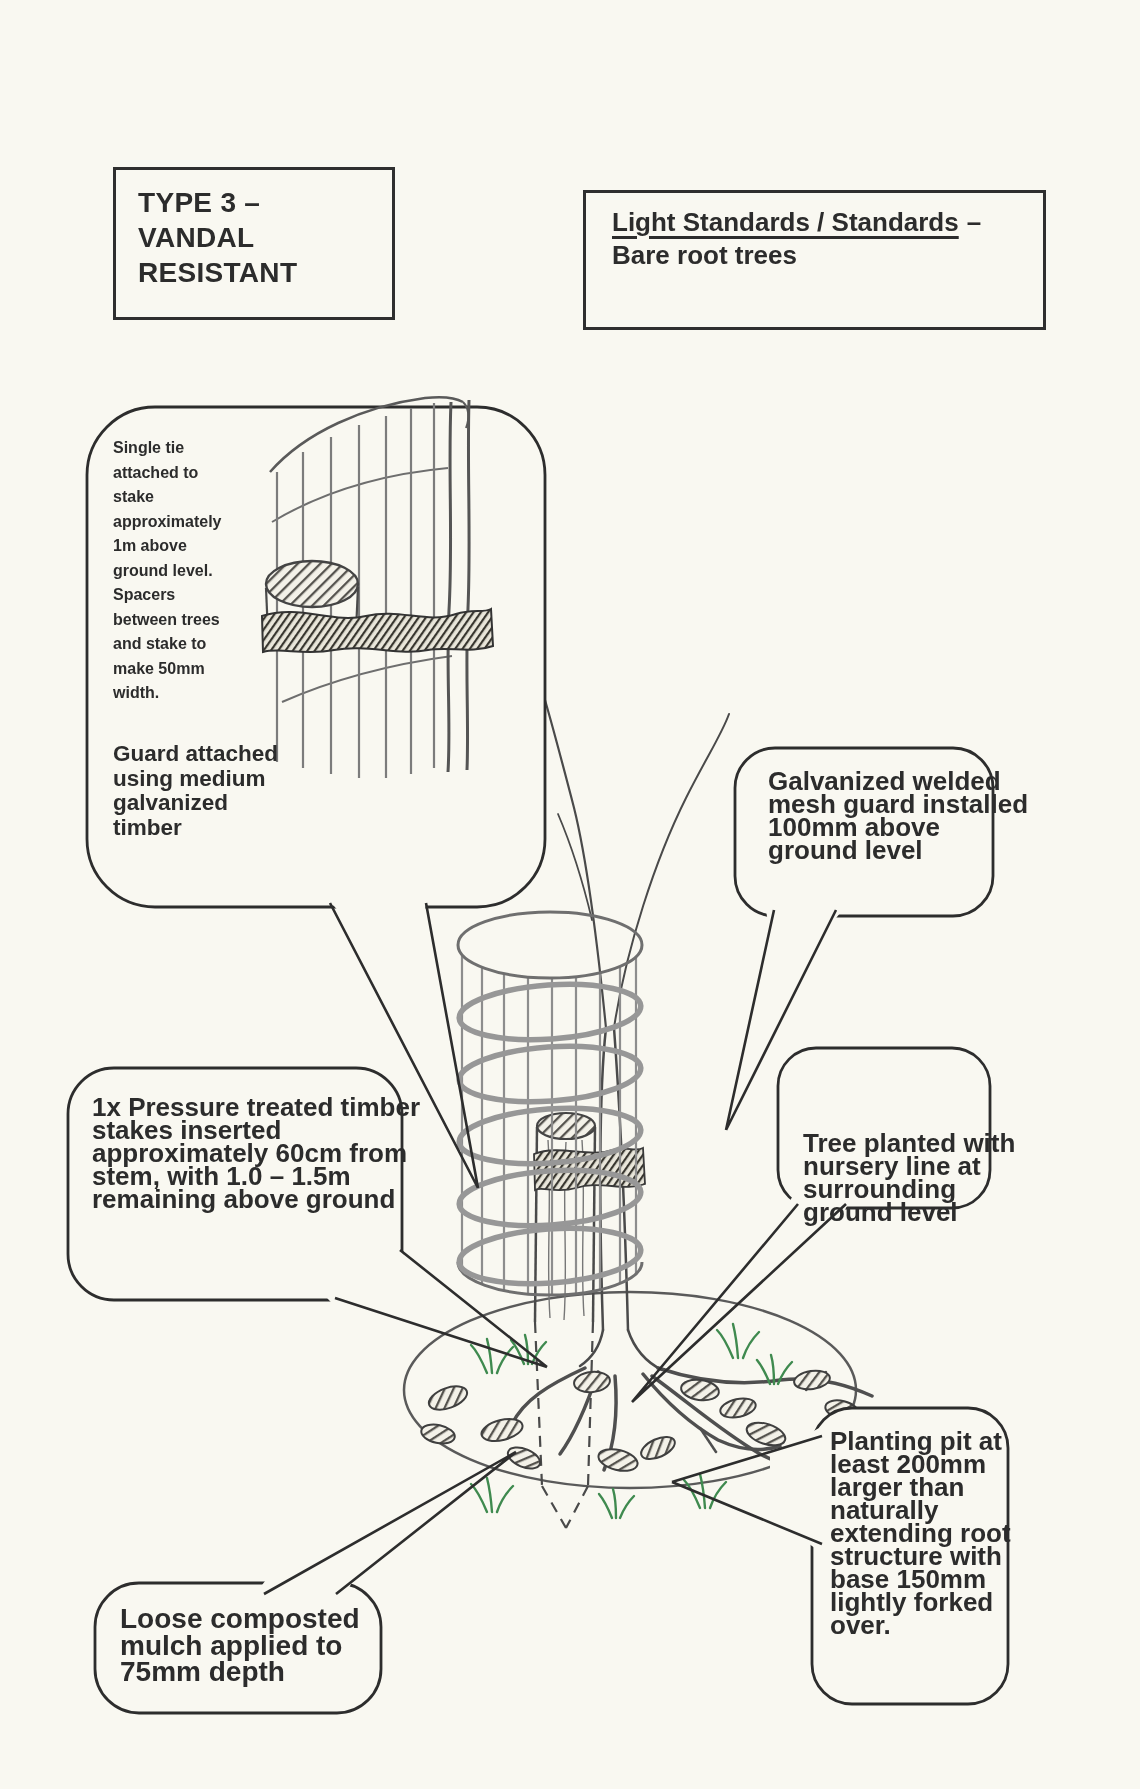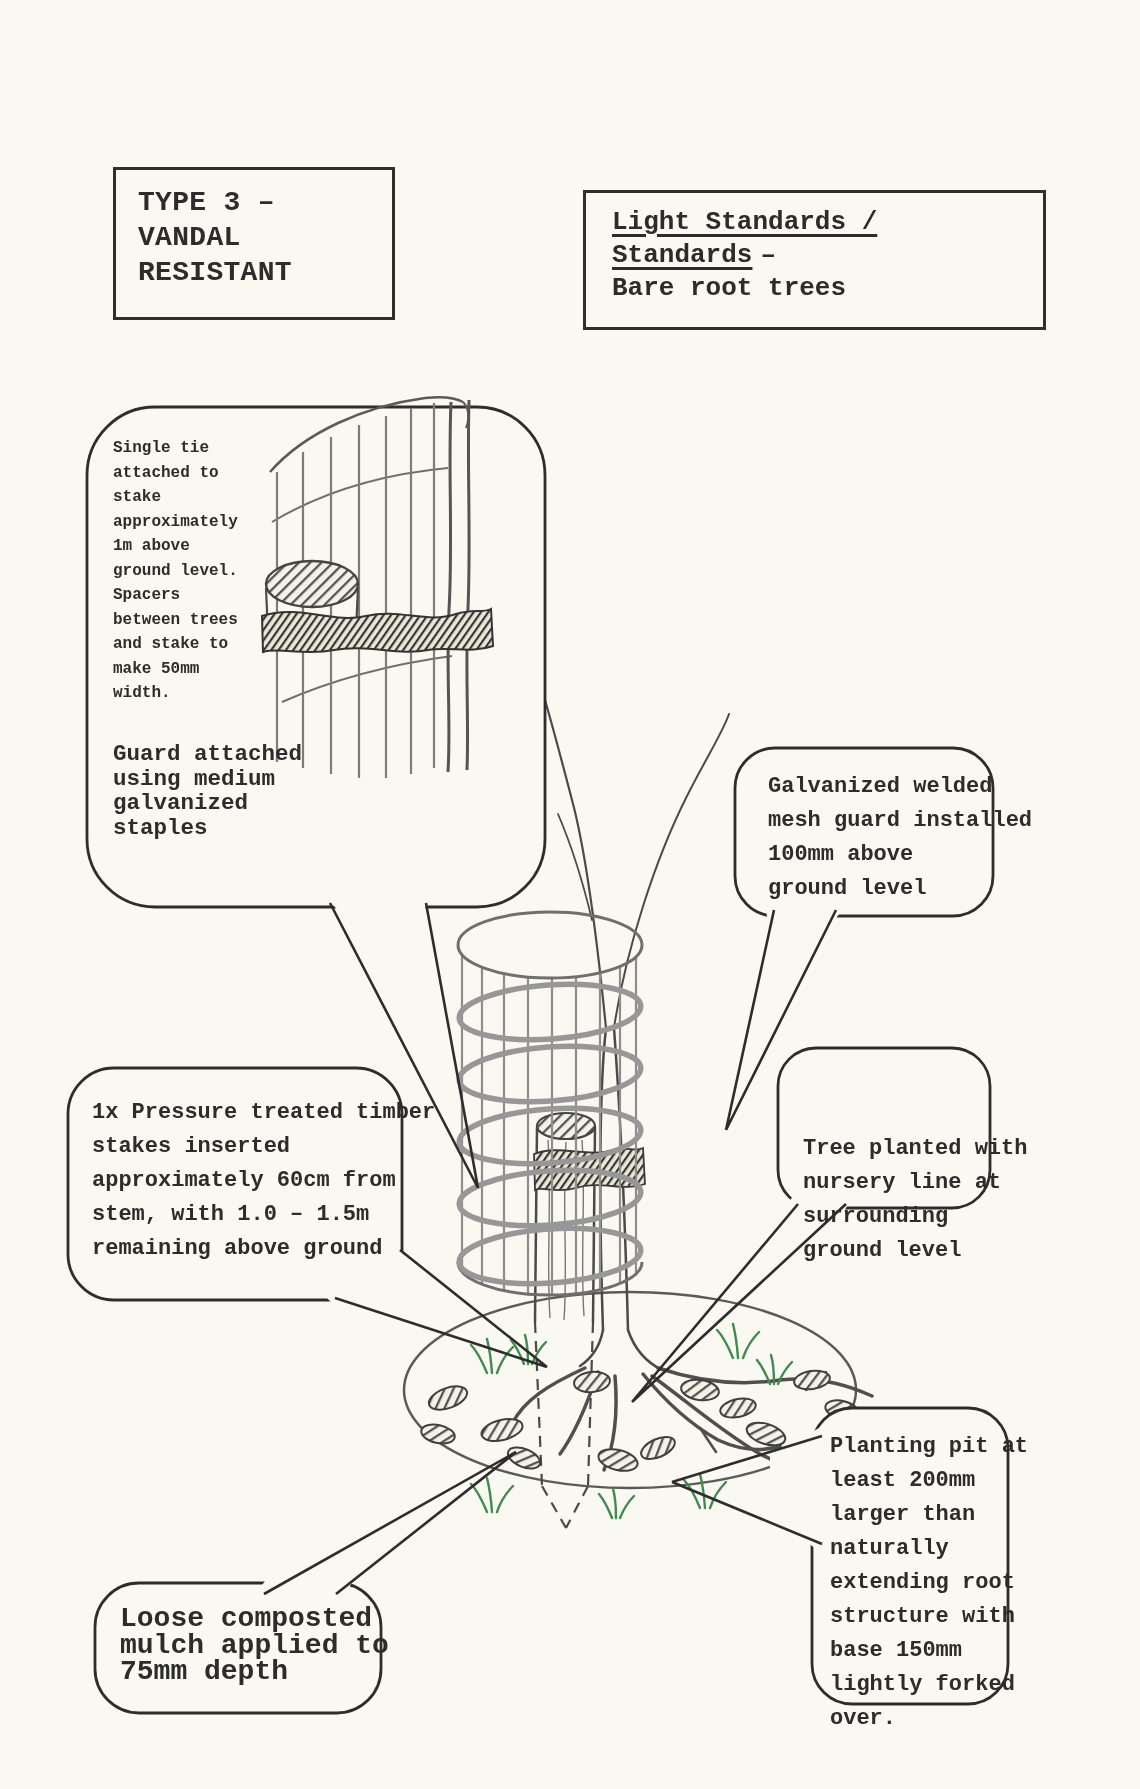--- a/index.html
+++ b/index.html
@@ -1,37 +1,37 @@
 <!DOCTYPE html>
 <html><head>
 <meta charset="utf-8">
 <style>
   html,body{margin:0;padding:0;background:#e8e6de;}
   .page{
     position:relative;
     width:1140px;height:1789px;
     background:#f9f8f1;
-    font-family:Liberation Mono, monospace;
+    font-family:Liberation Sans, sans-serif;
     color:#2a2a2a;
     overflow:hidden;
   }
   svg.overlay{position:absolute;left:0;top:0;}
   .titlebox{
     position:absolute;border:3px solid #2f2f2f;box-sizing:border-box;
     font-weight:bold;color:#2c2c2c;
   }
   .t1{left:113px;top:167px;width:282px;height:153px;
       font-size:28px;line-height:35px;padding:15px 0 0 22px;letter-spacing:.3px;}
   .t2{left:583px;top:190px;width:463px;height:140px;
       font-size:26px;line-height:33px;padding:13px 0 0 26px;}
   .u{text-decoration:underline;text-decoration-thickness:3px;text-underline-offset:5px;}
   .dash{margin-left:8px;}
   .callout-text{
     position:absolute;font-weight:bold;color:#2c2c2c;
-    white-space:pre;font-size:22px;line-height:34px;
+    white-space:pre;font-size:26px;line-height:23px;
   }
   .ct-a {left:113px;top:436px;font-size:16px;line-height:24.5px;}
   .ct-a2{left:113px;top:742px;font-size:22.5px;line-height:24.5px;}
   .ct-b {left:768px;top:770px;}
   .ct-c {left:803px;top:1124px;margin-top:8px;}
   .ct-d {left:830px;top:1430px;}
   .ct-e {left:92px;top:1096px;}
   .ct-f {left:120px;top:1606px;font-size:28px;line-height:26.5px;}
 </style>
 </head>
@@ -252,21 +252,21 @@
 1m above
 ground level.
 Spacers
 between trees
 and stake to
 make 50mm
 width.</div>
   <div class="callout-text ct-a2">Guard attached
 using medium
 galvanized
-staples</div>
+timber</div>
   <div class="callout-text ct-b">Galvanized welded
 mesh guard installed
 100mm above
 ground level</div>
   <div class="callout-text ct-c">Tree planted with
 nursery line at
 surrounding
 ground level</div>
   <div class="callout-text ct-d">Planting pit at
 least 200mm

